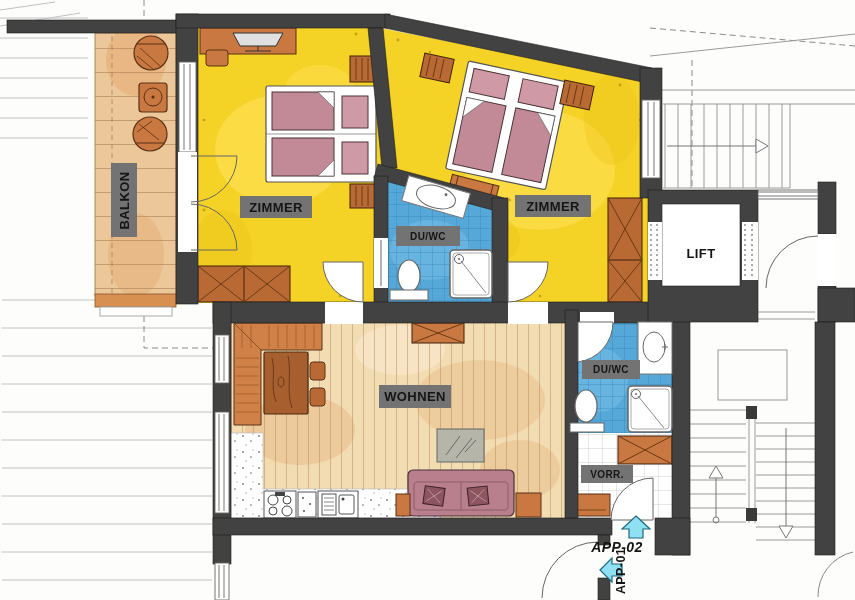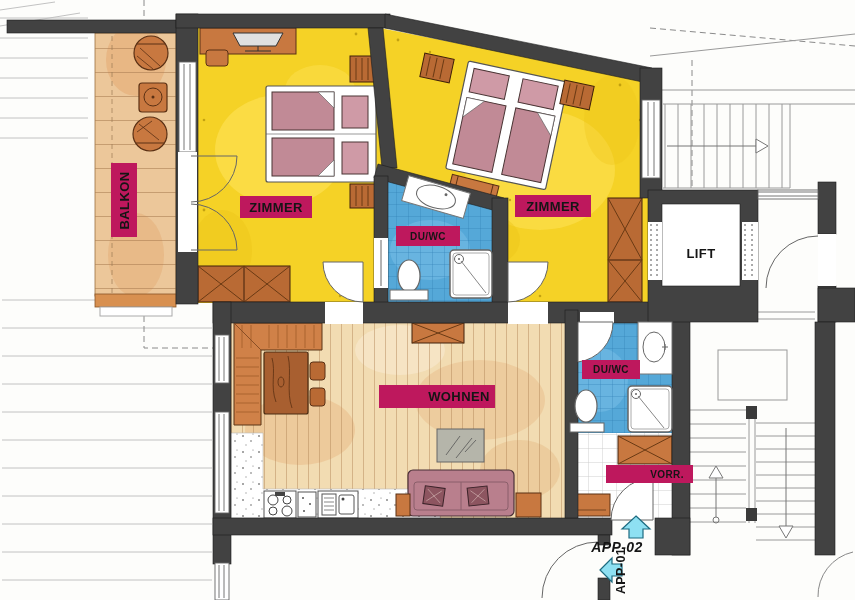--- a/index.html
+++ b/index.html
@@ -1,21 +1,21 @@
 <!DOCTYPE html>
 <html><head>
 <meta charset="utf-8">
 <style>
   html,body{margin:0;padding:0;background:#fff;}
   .stage{position:relative;width:855px;height:600px;background:#fdfdfb;overflow:hidden;
          font-family:"Liberation Sans",sans-serif;}
   .stage svg{position:absolute;left:0;top:0;}
   .lbl{position:absolute;display:flex;align-items:center;justify-content:center;
        font-weight:bold;font-size:13px;color:#151515;letter-spacing:.4px;white-space:nowrap;}
-  .lbl.bg{background:#be185d;}
+  .lbl.bg{background:#737373;}
   .lbl.sm{font-size:10px;}
   .lbl.v span{transform:rotate(-90deg);white-space:nowrap;display:block;}
 </style>
 </head>
 <body>
 
 <div class="stage">
 <svg width="855" height="600" viewBox="0 0 855 600">
 <defs>
   <pattern id="planksH" width="24" height="24" patternUnits="userSpaceOnUse">
@@ -491,19 +491,19 @@
 </svg>
 
 <div class="lbl bg v" style="left:111px;top:163px;width:26px;height:74px;">
       <span>BALKON</span>
     </div>
 <div class="lbl bg" style="left:240px;top:196px;width:72px;height:22px;">ZIMMER</div>
 <div class="lbl bg" style="left:515px;top:195px;width:76px;height:22px;">ZIMMER</div>
 <div class="lbl bg sm" style="left:396px;top:226px;width:64px;height:20px;">DU/WC</div>
 <div class="lbl bg sm" style="left:582px;top:360px;width:58px;height:19px;">DU/WC</div>
 <div class="lbl" style="left:672px;top:243px;width:58px;height:20px;">LIFT</div>
-<div class="lbl bg" style="left:379px;top:385px;width:72px;height:23px;padding-left:44px;">WOHNEN</div>
-<div class="lbl bg sm" style="left:606px;top:465px;width:52px;height:18px;padding-left:35px;">VORR.</div>
+<div class="lbl bg" style="left:379px;top:385px;width:72px;height:23px;">WOHNEN</div>
+<div class="lbl bg sm" style="left:581px;top:465px;width:52px;height:18px;">VORR.</div>
 <div class="lbl" style="left:582px;top:538px;width:70px;height:18px;font-size:14px;font-style:italic;">APP-02</div>
 <div class="lbl v" style="left:610px;top:542px;width:22px;height:58px;font-size:12.5px;">
       <span>APP-01</span>
     </div>
 </div>
 
 </body></html>

